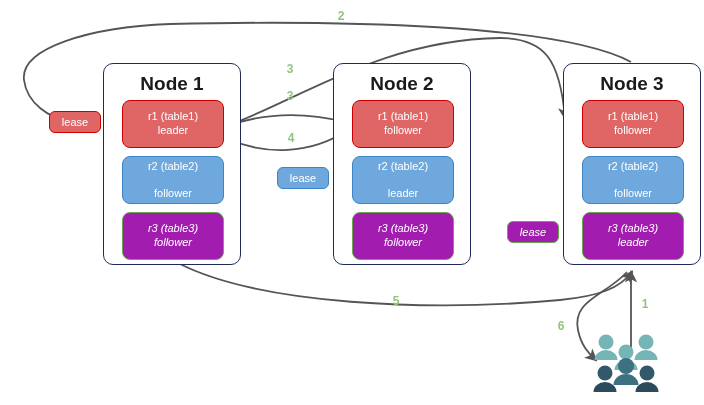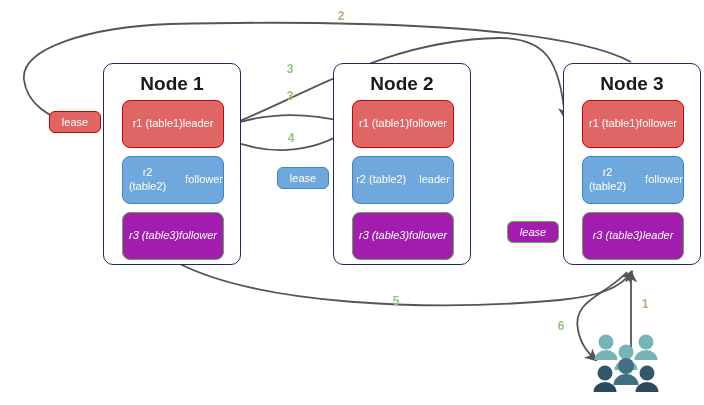--- a/index.html
+++ b/index.html
@@ -41,21 +41,21 @@
     color: #1a1a1a;
   }
   .replica {
     position: absolute;
     left: 18px;
     width: 102px;
     height: 48px;
     border-radius: 8px;
     box-sizing: border-box;
     display: flex;
-    flex-direction: row;
+    flex-direction: column;
     align-items: center;
     justify-content: center;
     font-size: 11px;
     color: #ffffff;
     line-height: 1.25;
     text-align: center;
   }
   .replica .ln2 { display: block; }
   .rep-red   { background: #e06666; border: 1.6px solid #cc0000; }
   .rep-blue  { background: #6fa8dc; border: 1.6px solid #3d85c6; gap: 13px; }

